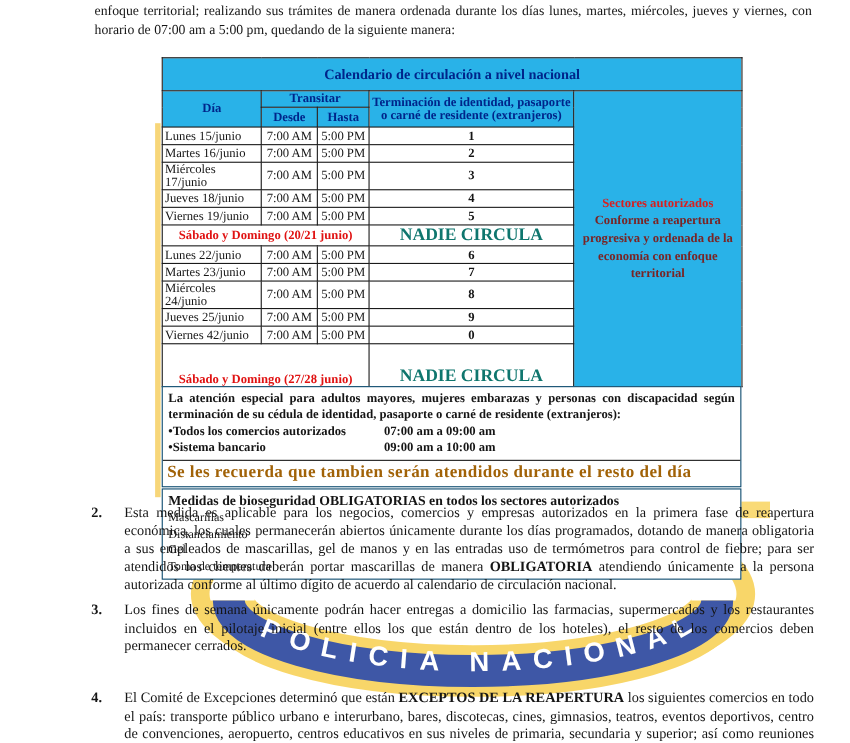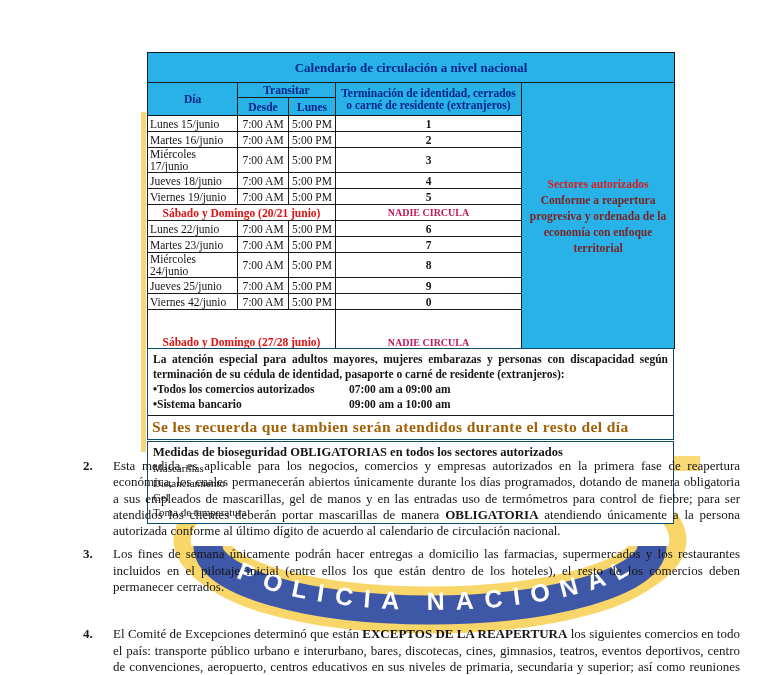--- a/index.html
+++ b/index.html
@@ -22,21 +22,21 @@
   table.cal { border-collapse:collapse; table-layout:fixed; width:527px; }
   table.cal td { border:1px solid #1a1a1a; padding:0 2px; overflow:hidden; }
   .t-title { background:#29b2e8; color:#00258a; font-weight:bold; font-size:13px; text-align:center; height:29px; }
   .t-head  { background:#29b2e8; color:#00258a; font-weight:bold; font-size:11.5px; text-align:center; }
   .h-transit { height:14px; }
   .h-fromto  { height:17px; }
   .c-day   { font-size:11.5px; text-align:left; padding-left:4px; height:15px; background:#fff; }
   .c-time  { font-size:11.5px; text-align:center; background:#fff; }
   .c-digit { font-size:11.5px; font-weight:bold; text-align:center; background:#fff; }
   .c-weekend { color:#e01212; font-weight:bold; font-size:11.5px; text-align:center; background:#fff; height:15px; }
-  .c-nadie   { color:#be185d; font-weight:bold; font-size:10px; text-align:center; background:#fff; }
+  .c-nadie   { color:#0f766e; font-weight:bold; font-size:16px; text-align:center; background:#fff; }
   .w-tall { height:38px; vertical-align:bottom; padding-bottom:5px; }
   .c-sector { background:#29b2e8; text-align:center; vertical-align:middle; padding:0 9px; }
   .sector-title { color:#d81f1f; font-weight:bold; font-size:11.5px; line-height:16px; }
   .sector-body  { color:#7a2424; font-weight:bold; font-size:11.5px; line-height:16px; }
 
   
   .box { border:1px solid #0c4a6e; background:#fff; width:527px; box-sizing:border-box; }
   .attn { margin-top:-1px; }
   .attn-head { font-weight:bold; font-size:11.5px; line-height:15px; text-align:justify; padding:3px 5px 0 5px; }
   .attn-row { display:flex; font-weight:bold; font-size:11.5px; line-height:15px; padding:0 5px;align-items:center; }
@@ -72,46 +72,47 @@
         <rect x="226" y="40" width="17" height="17" fill="#3a9e4e" transform="rotate(45 234 48)"></rect>
         <circle cx="270" cy="56" r="15" fill="none" stroke="#d23333" stroke-width="7"></circle>
         <rect x="196" y="52" width="15" height="11" fill="#cf3a3a" transform="rotate(20 203 57)"></rect>
         <text font-family="Liberation Sans, sans-serif" font-size="25" font-weight="bold" fill="#ffffff" letter-spacing="11">
           <textPath href="#wband" startOffset="9%">POLICIA NACIONAL</textPath>
         </text>
       </g>
     </svg>
   </div>
 
+  <div class="layer intro">enfoque territorial; realizando sus trámites de manera ordenada durante los días lunes, martes, miércoles, jueves y viernes, con horario de 07:00 am a 5:00 pm, quedando de la siguiente manera:</div>
 
   <div class="layer tablewrap">
     <table class="cal">
       <colgroup>
         <col style="width:90px">
           <col style="width:51px">
           <col style="width:47px">
           <col style="width:186px">
           <col style="width:153px">
       </colgroup>
       <tbody>
         <tr>
           <td colspan="5" class="t-title">Calendario de circulación a nivel nacional</td>
         </tr>
         <tr>
           <td rowspan="2" class="t-head">Día</td>
           <td colspan="2" class="t-head h-transit">Transitar</td>
-          <td rowspan="2" class="t-head">Terminación de identidad, cerrados o carné de residente (extranjeros)</td>
+          <td rowspan="2" class="t-head">Terminación de identidad, pasaporte o carné de residente (extranjeros)</td>
           <td rowspan="14" class="c-sector">
             <div class="sector-title">Sectores autorizados</div>
             <div class="sector-body">Conforme a reapertura progresiva y ordenada de la economía con enfoque territorial</div>
           </td>
         </tr>
         <tr>
           <td class="t-head h-fromto">Desde</td>
-          <td class="t-head h-fromto">Lunes</td>
+          <td class="t-head h-fromto">Hasta</td>
         </tr>
 
         <tr>
           <td class="c-day">Lunes 15/junio</td>
           <td class="c-time">7:00 AM</td>
           <td class="c-time">5:00 PM</td>
           <td class="c-digit">1</td>
         </tr>
         <tr>
           <td class="c-day">Martes 16/junio</td>

